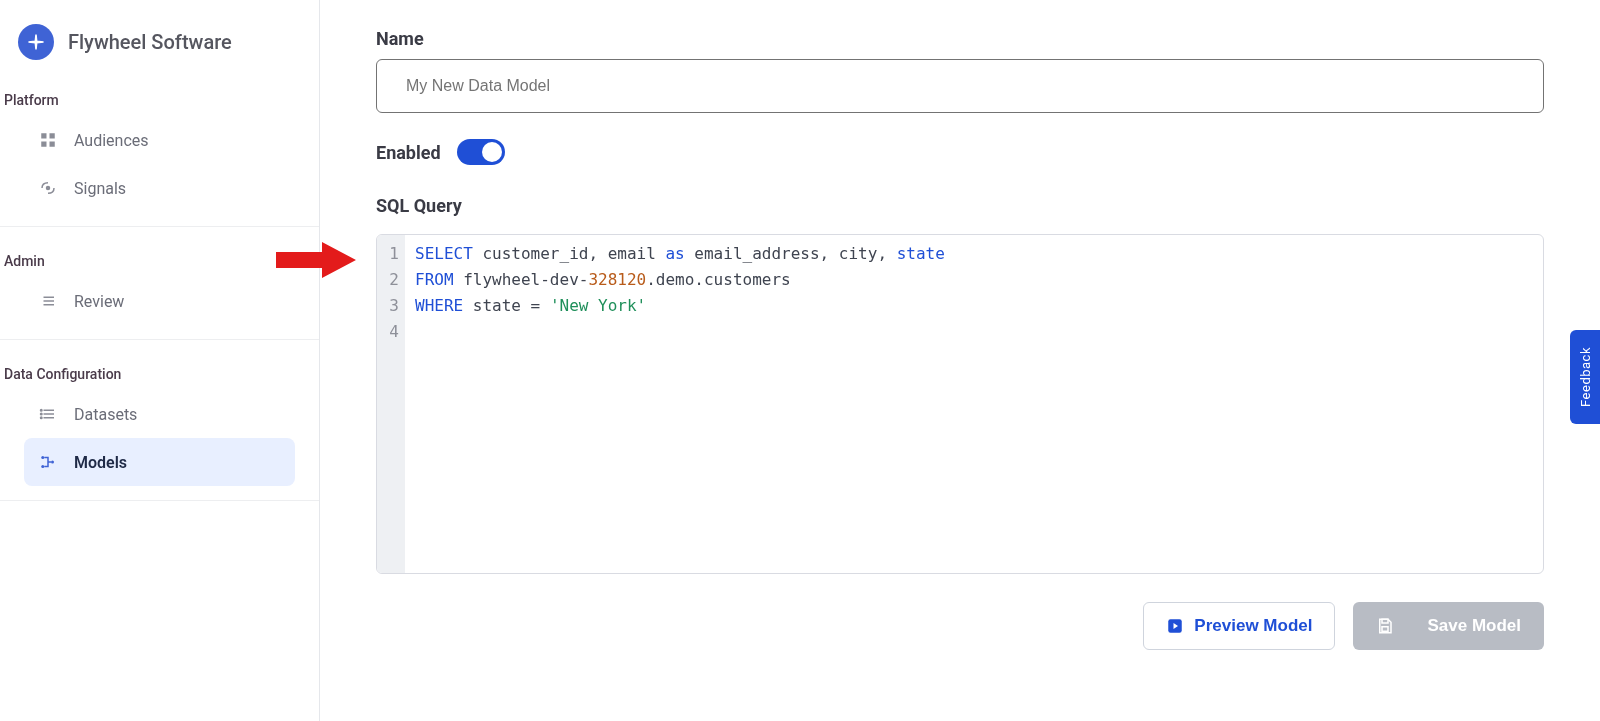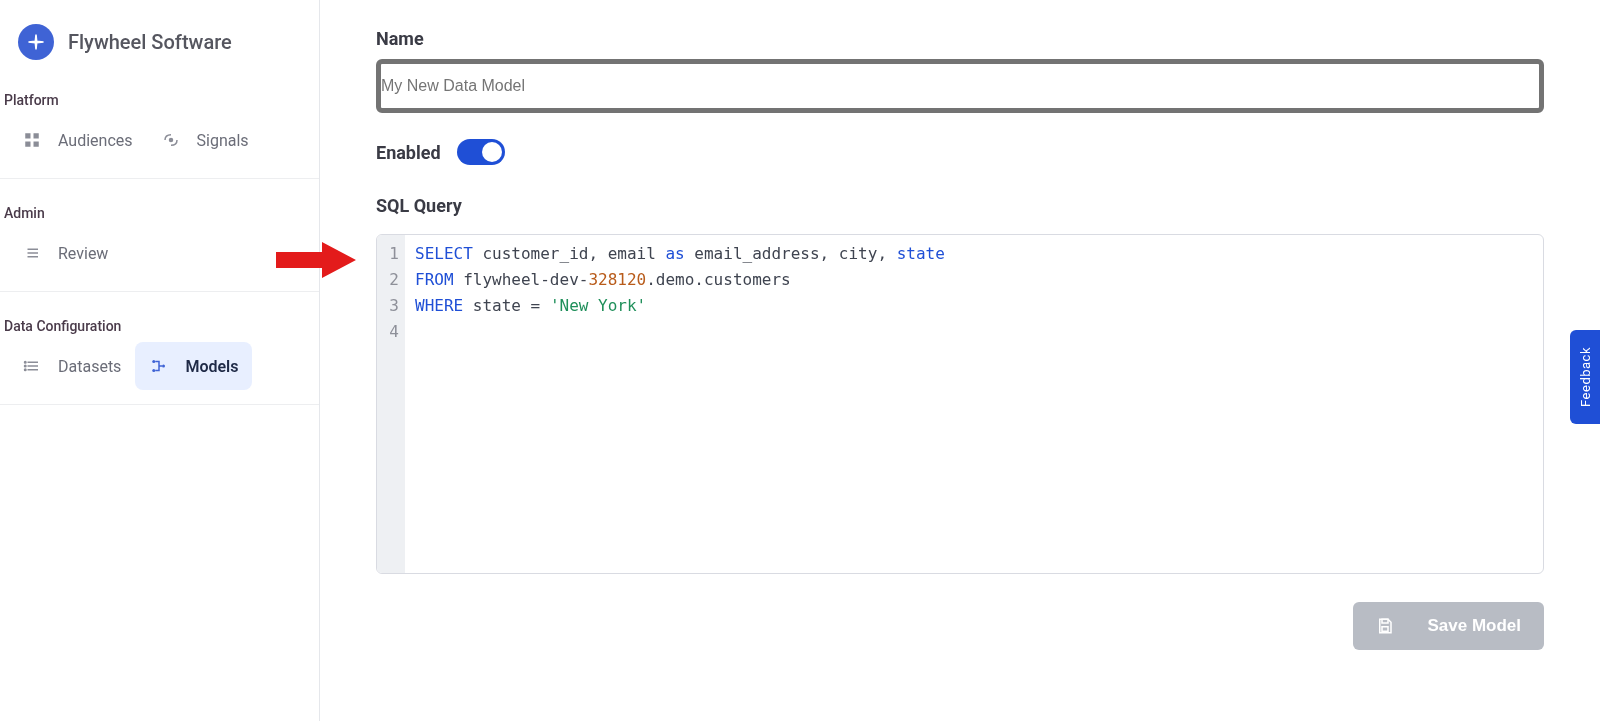--- a/index.html
+++ b/index.html
@@ -4,30 +4,30 @@
 <style>
   * { box-sizing: border-box; margin: 0; padding: 0; }
   html, body { height: 100%; width: 100%; font-family: -apple-system, BlinkMacSystemFont, "Segoe UI", Roboto, Helvetica, Arial, sans-serif; color: #4a4a57; background:#fff; }
   .app { display:flex; height:721px; width:1600px; position:relative; }
   
   .sidebar { width:320px; border-right:1px solid #e5e7eb; padding-top:14px; display:flex; flex-direction:column; }
   .brand { display:flex; align-items:center; gap:14px; padding:10px 18px 20px 18px; }
   .brand-logo { width:36px; height:36px; border-radius:50%; background:#3f63d5; display:flex; align-items:center; justify-content:center; color:#fff; }
   .brand-name { font-size:20px; color:#55565f; font-weight:500; }
   .section-header { font-size:14px; color:#4a3b4a; padding:12px 14px 8px 4px; font-weight:500; }
-  .nav-items { display:flex; flex-direction:row; padding:0 8px; }
+  .nav-items { display:flex; flex-direction:column; padding:0 24px; }
   .nav-item { display:flex; align-items:center; gap:16px; padding:14px 14px; border-radius:8px; color:#6b6d78; font-size:16px; cursor:pointer; }
   .nav-item.active { background:#e8efff; color:#1f2a47; font-weight:600; }
   .nav-icon { width:20px; height:20px; display:flex; align-items:center; justify-content:center; color:#8b8d97; flex-shrink:0; }
   .nav-item.active .nav-icon{ color:#3f63d5; }
   .nav-rule { border:none; border-top:1px solid #edeef0; margin:14px 0; }
   
   .main { flex:1; padding:28px 56px 20px 56px; display:flex; flex-direction:column; position:relative; }
   .field-label { font-size:18px; font-weight:700; color:#3a3b45; margin-bottom:10px; }
-  .name-input { width:100%; height:54px; border:5px solid #737373; border-radius:6px; padding:0 0; font-size:16px; color:#9aa0ab; background:#fff; }
+  .name-input { width:100%; height:54px; border:1px solid #737373; border-radius:6px; padding:0 29px; font-size:16px; color:#9aa0ab; background:#fff; }
   .row-enabled { display:flex; align-items:center; gap:16px; margin-top:26px; }
   .toggle { position:relative; width:48px; height:26px; background:#1f4fd6; border-radius:999px; cursor:pointer; }
   .toggle-knob { position:absolute; right:3px; top:3px; width:20px; height:20px; background:#fff; border-radius:50%; }
   .sql-label { margin-top:30px; }
   .editor { border:1px solid #d9dbe2; border-radius:6px; height:340px; display:flex; overflow:hidden; margin-top:8px; }
   .gutter { width:28px; background:#eef0f3; color:#8e9099; font-family: ui-monospace, SFMono-Regular, Menlo, monospace; font-size:16px; line-height:26px; text-align:right; padding:6px 6px 0 0; }
   .code { flex:1; padding:6px 10px 0 10px; font-family: ui-monospace, SFMono-Regular, Menlo, monospace; font-size:16px; line-height:26px; color:#3f4450; white-space:pre; }
   .kw { color:#1f4fd6; }
   .num { color:#b85b1a; }
   .str { color:#1f8f5a; }
@@ -152,20 +152,29 @@
       <div class="gutter">
         <div>1</div>
         <div>2</div>
         <div>3</div>
         <div>4</div>
       </div>
       <div class="code"><div><span class="kw">SELECT</span><span> customer_id, email </span><span class="kw">as</span><span> email_address, city, </span><span class="id2">state</span></div><div><span class="kw">FROM</span><span> flywheel-dev-</span><span class="num">328120</span><span>.demo.customers</span></div><div><span class="kw">WHERE</span><span> state = </span><span class="str">'New York'</span></div><div>&nbsp;</div></div>
     </div>
 
     <div class="actions">
+      <button class="btn btn-outline">
+        <span class="btn-icon">
+          <svg viewBox="0 0 24 24" width="18" height="18" fill="#1f4fd6">
+              <rect x="3" y="3" width="18" height="18" rx="3" fill="#1f4fd6"></rect>
+              <path d="M10 8l6 4-6 4z" fill="#fff"></path>
+            </svg>
+        </span>
+        <span>Preview Model</span>
+      </button>
       <button class="btn btn-disabled">
         <span class="btn-icon">
           <svg viewBox="0 0 24 24" width="18" height="18" fill="#fff">
               <path d="M5 3h11l4 4v14H5z" fill="none" stroke="#fff" stroke-width="2"></path>
               <rect x="8" y="3" width="8" height="5" fill="none" stroke="#fff" stroke-width="2"></rect>
               <rect x="8" y="13" width="8" height="6" fill="none" stroke="#fff" stroke-width="2"></rect>
             </svg>
         </span>
         <span>Save Model</span>
       </button>

